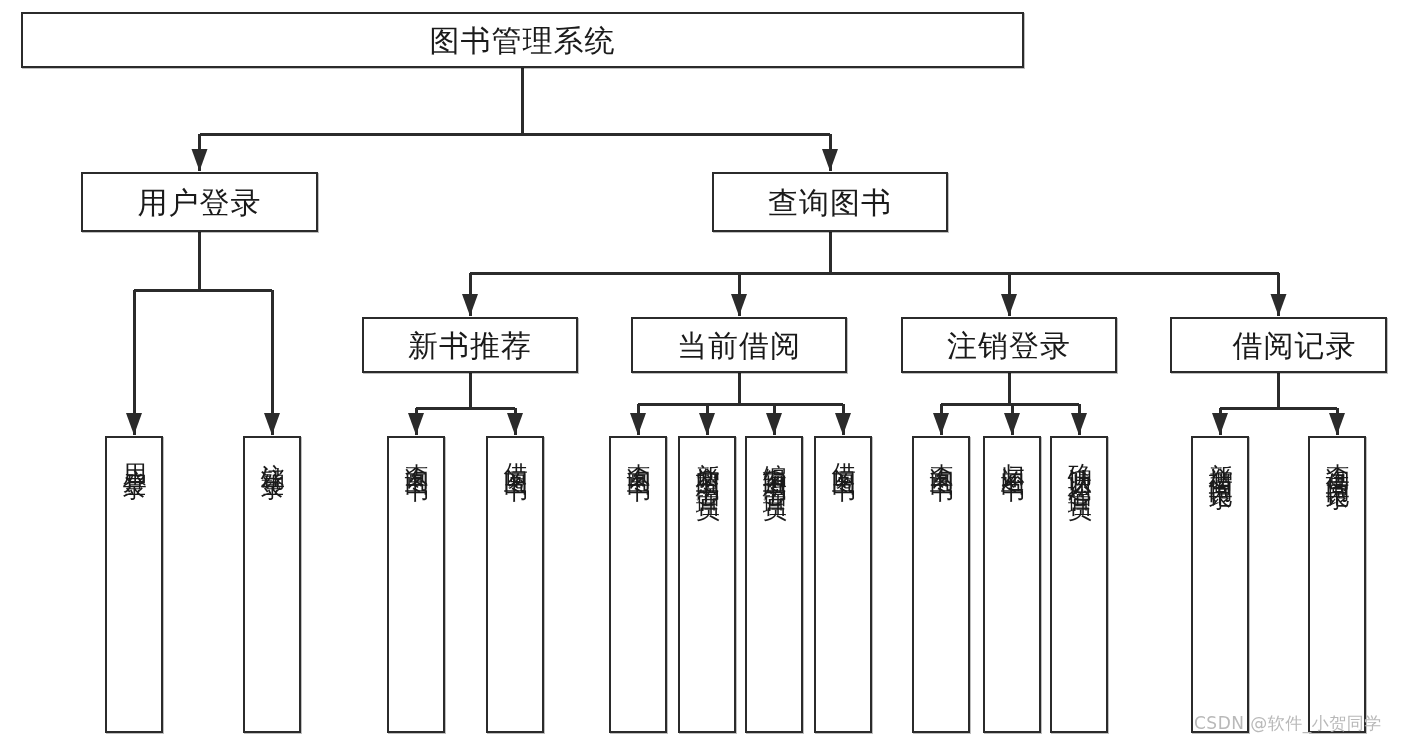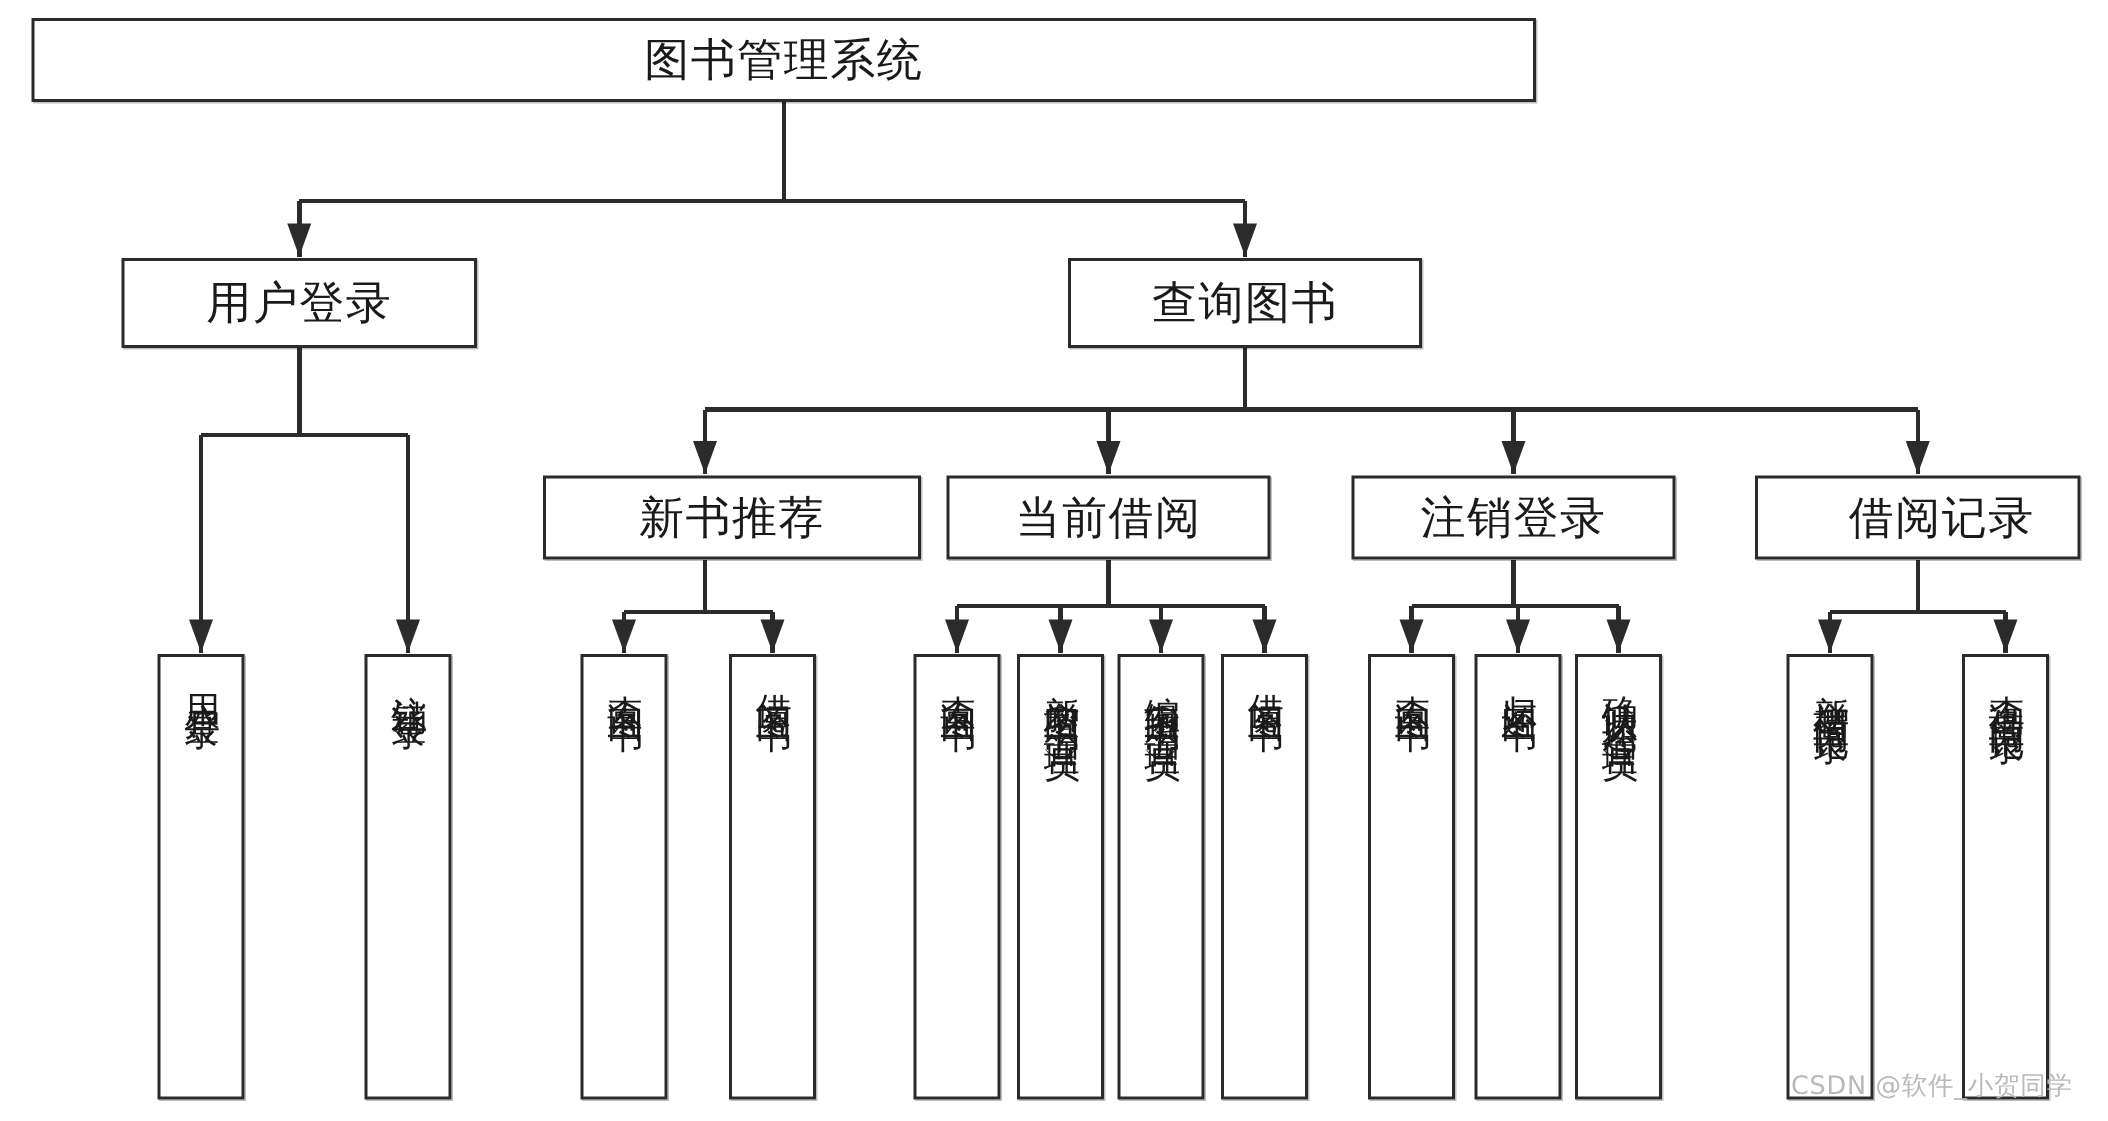--- a/index.html
+++ b/index.html
@@ -130,21 +130,21 @@
   <div id="nodes-layer">
       <div class="node h" style="left: 21px; top: 12px; width: 1003px; height: 56px;">
         <span class="label">图书管理系统</span>
       </div>
       <div class="node h" style="left: 81px; top: 172px; width: 237px; height: 60px;">
         <span class="label">用户登录</span>
       </div>
       <div class="node h" style="left: 712px; top: 172px; width: 236px; height: 60px;">
         <span class="label">查询图书</span>
       </div>
-      <div class="node h" style="left: 362px; top: 317px; width: 252px; height: 56px;">
+      <div class="node h" style="left: 362px; top: 317px; width: 216px; height: 56px;">
         <span class="label">新书推荐</span>
       </div>
       <div class="node h" style="left: 631px; top: 317px; width: 216px; height: 56px;">
         <span class="label">当前借阅</span>
       </div>
       <div class="node h" style="left: 901px; top: 317px; width: 216px; height: 56px;">
         <span class="label">注销登录</span>
       </div>
       <div class="node h" style="left: 1170px; top: 317px; width: 217px; height: 56px; padding-left: 32px;">
         <span class="label">借阅记录</span>

